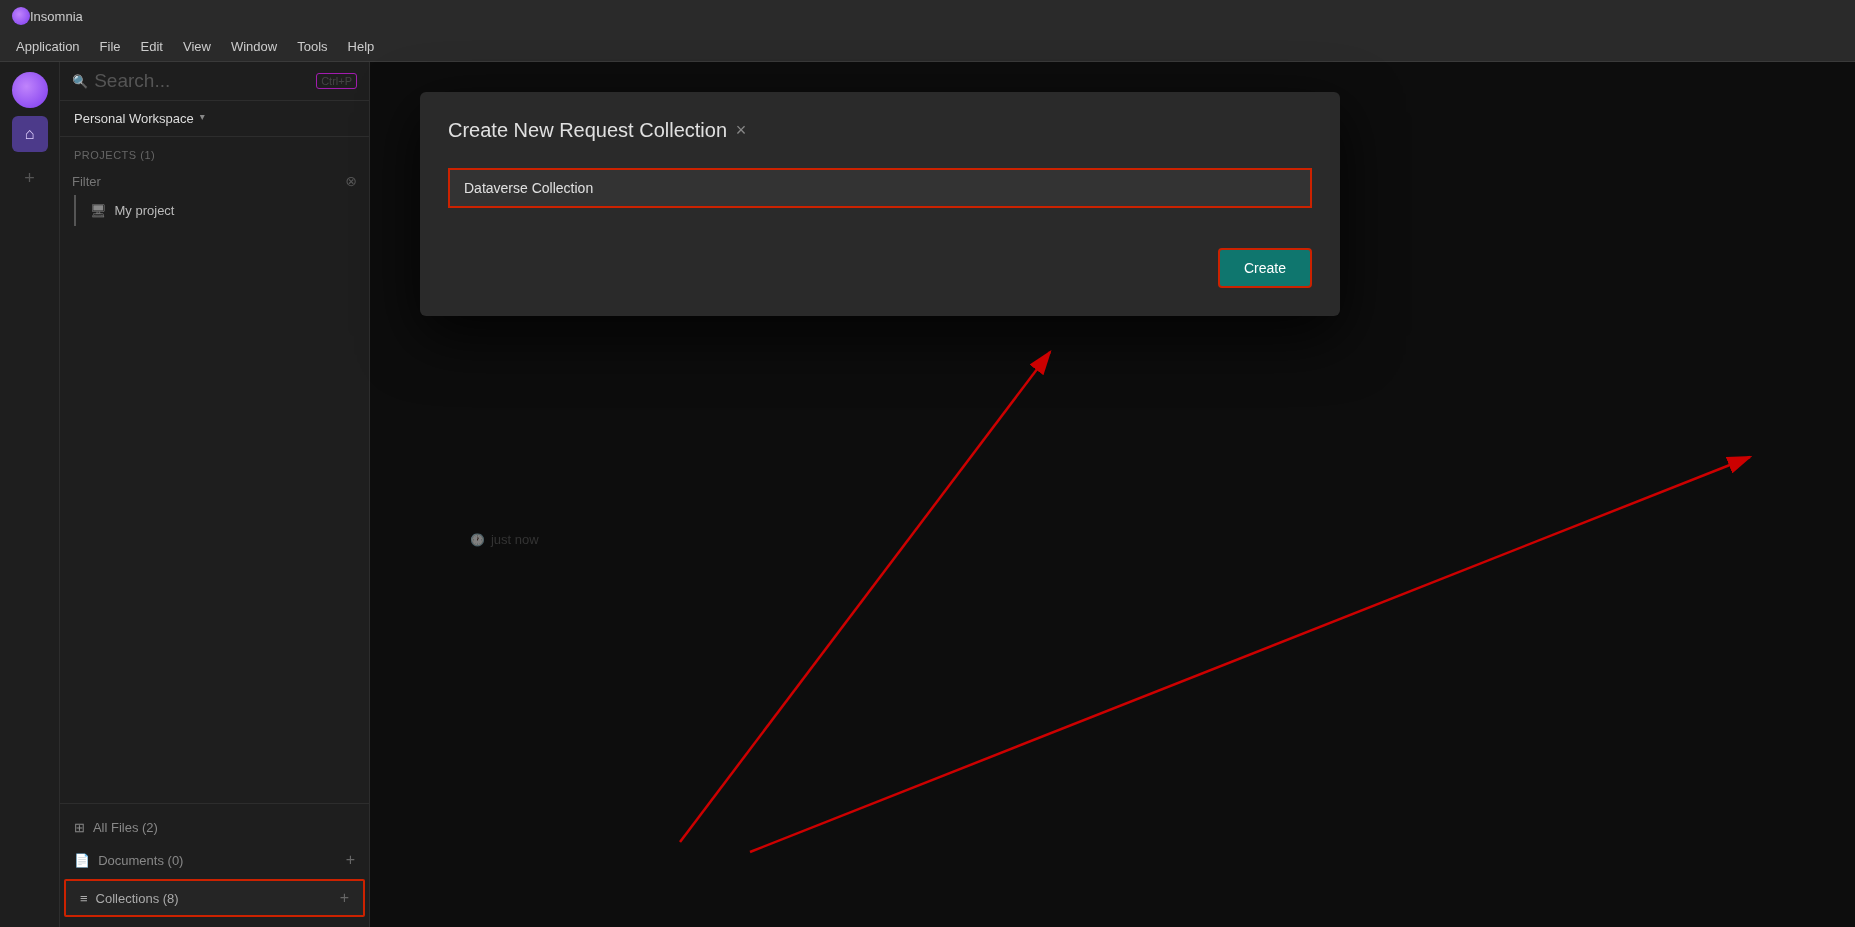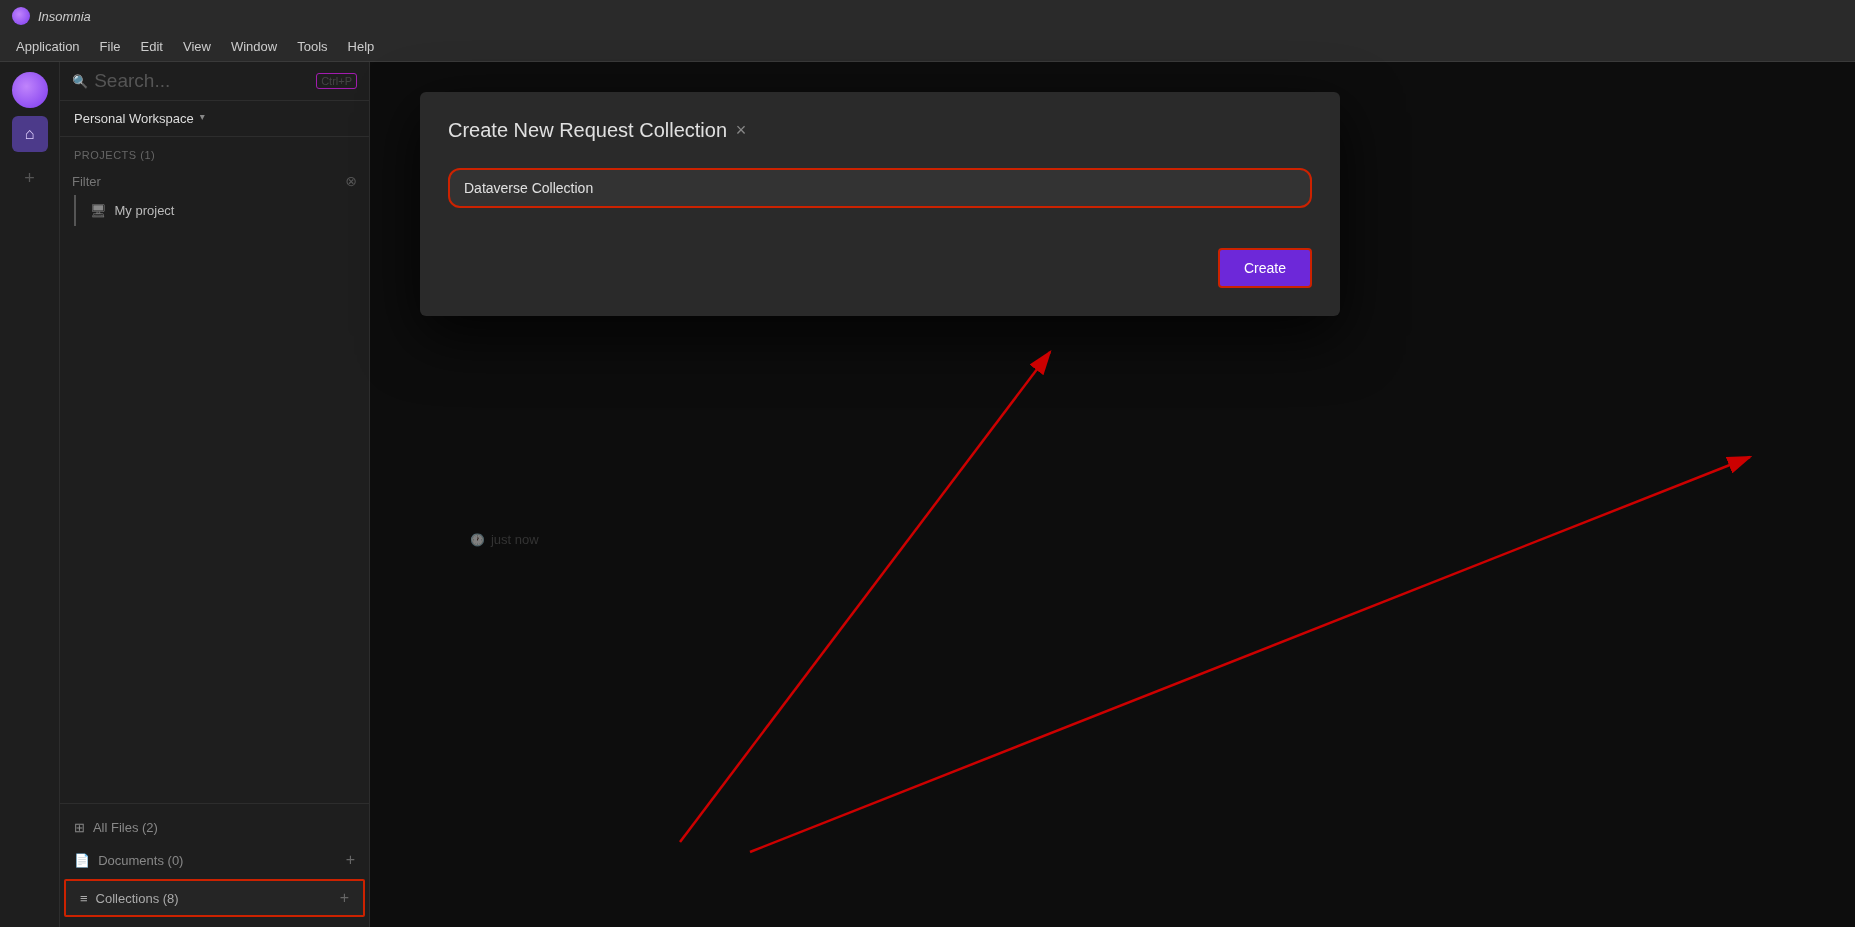--- a/index.html
+++ b/index.html
@@ -13,24 +13,22 @@
     }
 
     
     .title-bar {
       width: 100%;
       height: 32px;
       background: #2a2a2a;
       display: flex;
       align-items: center;
       padding: 0 12px;
-      gap: 8px;
       position: relative;
       z-index: 10;
-      font-style: italic;
     }
     .app-logo {
       width: 18px;
       height: 18px;
       border-radius: 50%;
       background: radial-gradient(circle at 40% 40%, #c084fc, #7c3aed);
     }
     .app-title {
       color: #ccc;
       font-size: 13px;
@@ -270,34 +268,34 @@
     .modal-input-row {
       display: flex;
       align-items: center;
       gap: 12px;
       margin-bottom: 20px;
     }
     .modal-input {
       flex: 1;
       background: #333;
       border: 2px solid #cc2200;
-      border-radius: 12px;
+      border-radius: 0;
       color: #e0e0e0;
       font-size: 14px;
       padding: 10px 14px;
       outline: none;
     }
 
     .modal-footer {
       display: flex;
       justify-content: flex-end;
       margin-top: 40px;
     }
     .create-btn {
-      background: #6d28d9;
+      background: #0f766e;
       color: #fff;
       border: 2px solid #cc2200;
       border-radius: 4px;
       padding: 10px 24px;
       font-size: 14px;
       cursor: pointer;
       font-weight: 500;
     }
 
     

